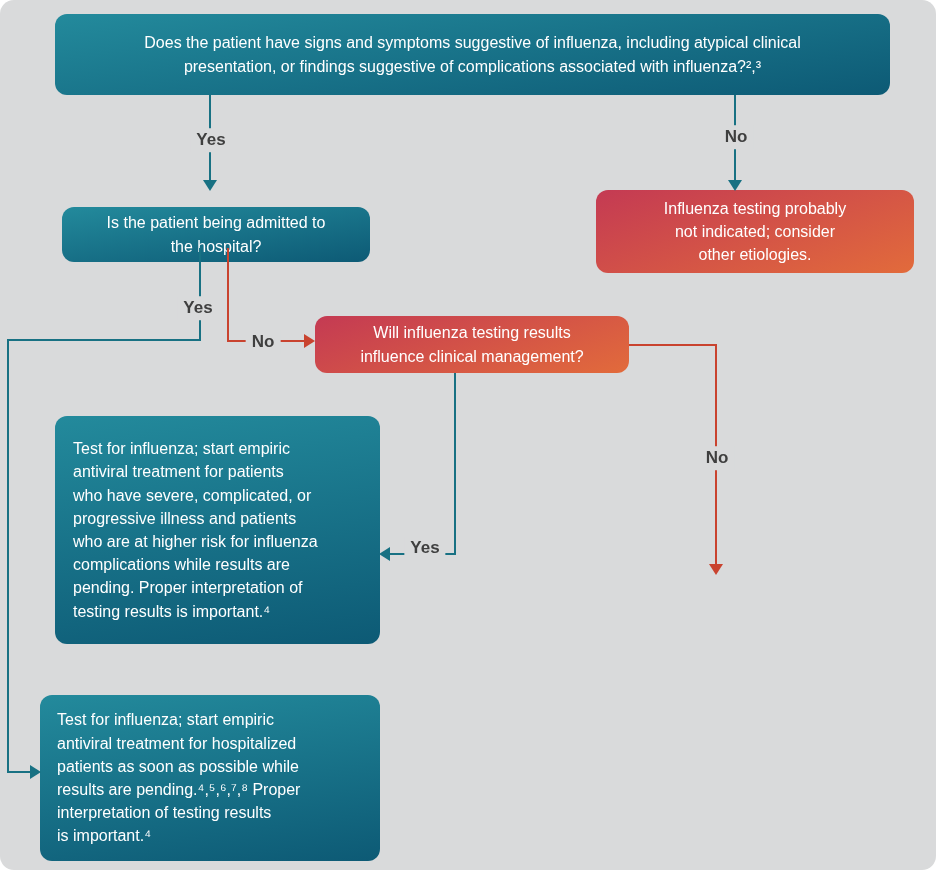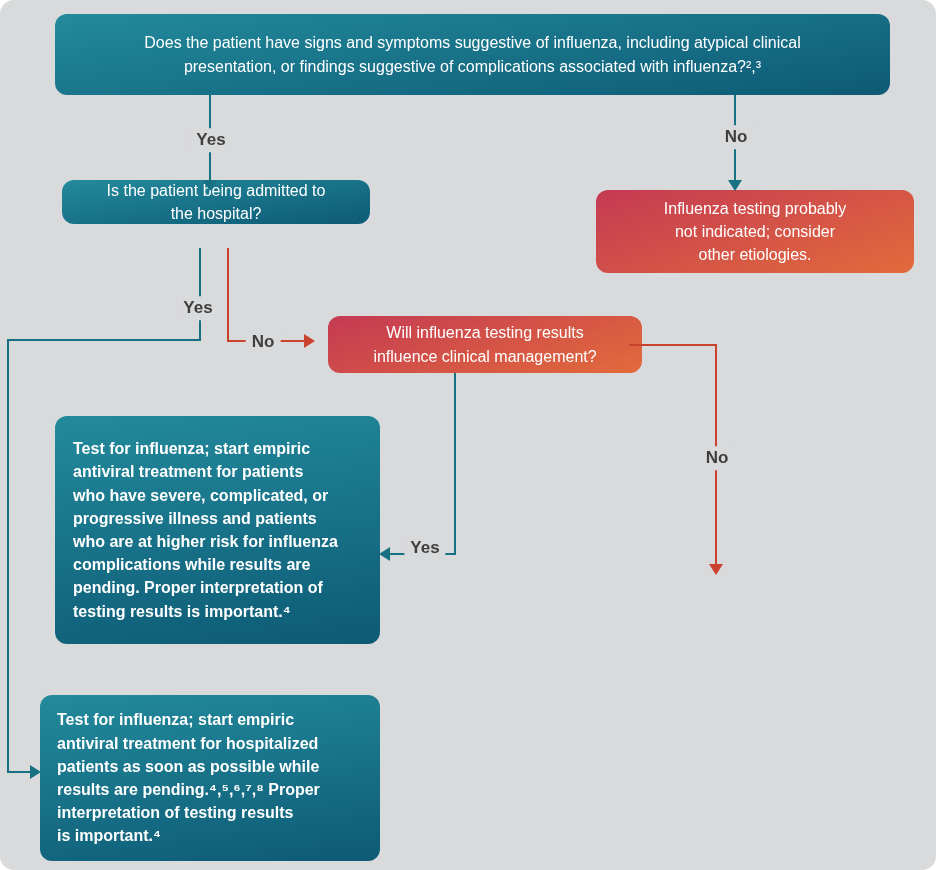--- a/index.html
+++ b/index.html
@@ -33,21 +33,20 @@
     font-size: 16px;
     line-height: 1.45;
     box-sizing: border-box;
     padding: 8px 24px;
   }
   .node.center { text-align: center; }
   .node.leftalign {
     text-align: left;
     justify-content: flex-start;
     align-items: center;
-    font-weight: bold;
   }
   .node.teal { background: linear-gradient(172deg, var(--teal-top) 0%, var(--teal-bottom) 100%); }
   .node.red  { background: linear-gradient(160deg, var(--red-top) 0%, var(--red-bottom) 100%); }
   .line { position: absolute; background: var(--teal-line); }
   .line.red { background: var(--red-line); }
   .arr { position: absolute; width: 0; height: 0; }
   .arr.down  { border-left: 7px solid transparent; border-right: 7px solid transparent; border-top: 11px solid var(--teal-line); }
   .arr.right { border-top: 7px solid transparent; border-bottom: 7px solid transparent; border-left: 11px solid var(--teal-line); }
   .arr.left  { border-top: 7px solid transparent; border-bottom: 7px solid transparent; border-right: 11px solid var(--teal-line); }
   .arr.red.down  { border-top-color: var(--red-line); }
@@ -66,28 +65,28 @@
   }
 </style>
 </head>
 <body>
 
 <div class="canvas">
 
   <div class="node teal center" style="left:55px; top:14px; width:835px; height:81px; line-height:1.5;">Does the patient have signs and symptoms suggestive of influenza, including atypical clinical
 presentation, or findings suggestive of complications associated with influenza?²,³</div>
 
-  <div class="node teal center" style="left:62px; top:180px; width:308px; height:44px;">Is the patient being admitted to
+  <div class="node teal center" style="left:62px; top:207px; width:308px; height:55px;">Is the patient being admitted to
 the hospital?</div>
 
   <div class="node red center" style="left:576px; top:190px; width:318px; height:83px;margin-left:20px;">Influenza testing probably
 not indicated; consider
 other etiologies.</div>
 
-  <div class="node red center" style="left:315px; top:316px; width:314px; height:57px;margin-left:13px;">Will influenza testing results
+  <div class="node red center" style="left:315px; top:316px; width:314px; height:57px;">Will influenza testing results
 influence clinical management?</div>
 
   <div class="node teal leftalign" style="left:55px; top:416px; width:325px; height:228px; padding:16px 18px;">Test for influenza; start empiric
 antiviral treatment for patients
 who have severe, complicated, or
 progressive illness and patients
 who are at higher risk for influenza
 complications while results are
 pending.  Proper interpretation of
 testing results is important.⁴</div>

